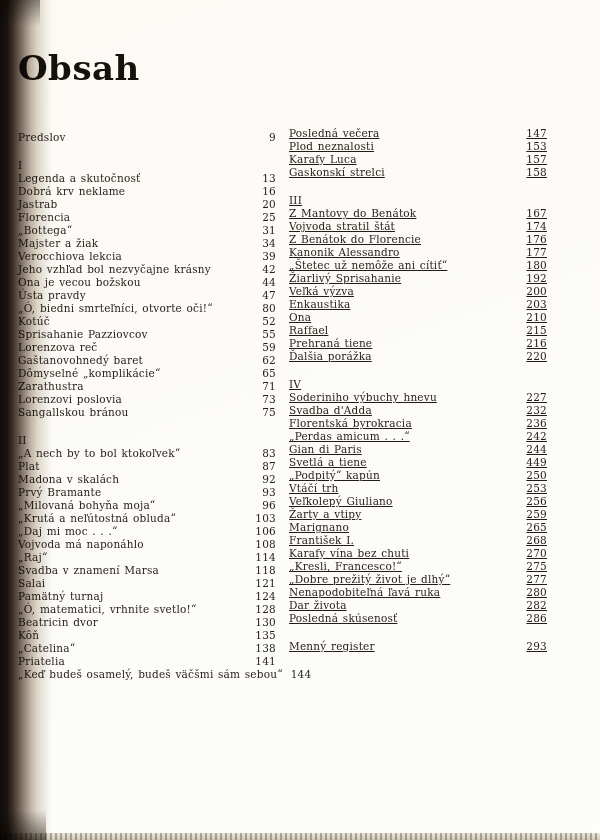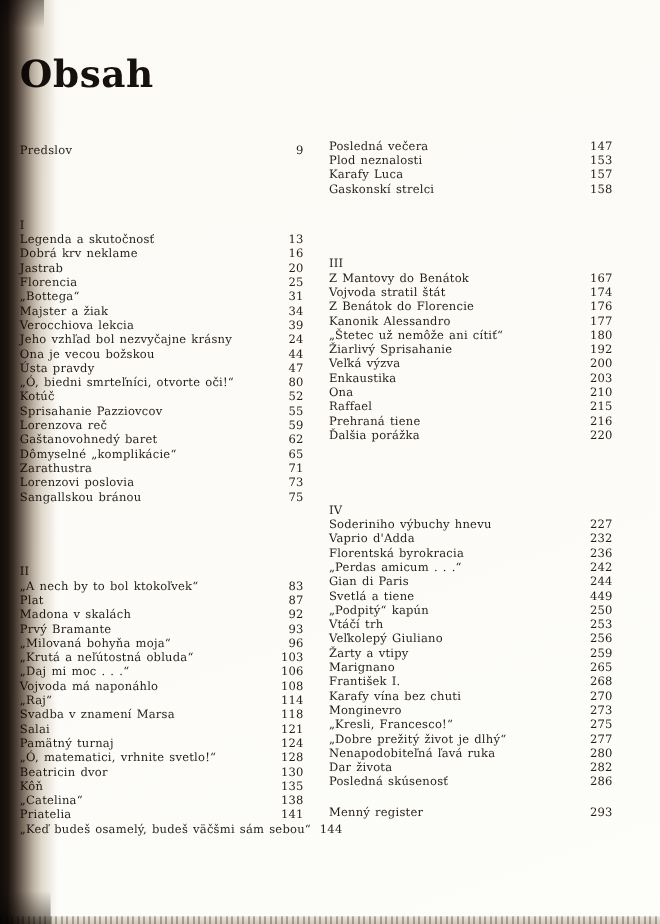--- a/index.html
+++ b/index.html
@@ -60,25 +60,25 @@
   }
   .col{
     position:absolute;
     width:258px;
     font-size:10.5px;
     line-height:13px;
     letter-spacing:.2px;
     word-spacing:1px;
   }
   .col-left{left:18px;top:131px;}
-  .col-right{left:299px;top:127px;}
+  .col-right{left:289px;top:127px;text-decoration:underline;}
   .row{display:flex;justify-content:space-between;align-items:baseline;}
   .row .t{white-space:nowrap;overflow:visible;}
   .row .n{margin-left:8px;}
-  .section{height:13px;margin-top:40px;}
+  .section{height:13px;}
   .gap{height:15px;}
 </style>
 </head>
 <body>
 
 <div class="page">
   <div class="content">
     <div class="title">Obsah</div>
     <div class="col col-left">
         <div class="row">
@@ -110,21 +110,21 @@
         <div class="row">
           <span class="t">Majster a žiak</span>
           <span class="n">34</span>
         </div>
         <div class="row">
           <span class="t">Verocchiova lekcia</span>
           <span class="n">39</span>
         </div>
         <div class="row">
           <span class="t">Jeho vzhľad bol nezvyčajne krásny</span>
-          <span class="n">24</span>
+          <span class="n">42</span>
         </div>
         <div class="row">
           <span class="t">Ona je vecou božskou</span>
           <span class="n">44</span>
         </div>
         <div class="row">
           <span class="t">Ústa pravdy</span>
           <span class="n">47</span>
         </div>
         <div class="row">
@@ -305,21 +305,21 @@
           <span class="t">Ďalšia porážka</span>
           <span class="n">220</span>
         </div>
         <div class="gap"></div>
         <div class="section">IV</div>
         <div class="row">
           <span class="t">Soderiniho výbuchy hnevu</span>
           <span class="n">227</span>
         </div>
         <div class="row">
-          <span class="t">Vaprio d'Adda</span>
+          <span class="t">Svadba d'Adda</span>
           <span class="n">232</span>
         </div>
         <div class="row">
           <span class="t">Florentská byrokracia</span>
           <span class="n">236</span>
         </div>
         <div class="row">
           <span class="t">„Perdas amicum . . .“</span>
           <span class="n">242</span>
         </div>
@@ -351,24 +351,20 @@
           <span class="t">Marignano</span>
           <span class="n">265</span>
         </div>
         <div class="row">
           <span class="t">František I.</span>
           <span class="n">268</span>
         </div>
         <div class="row">
           <span class="t">Karafy vína bez chuti</span>
           <span class="n">270</span>
-        </div>
-        <div class="row">
-          <span class="t">Monginevro</span>
-          <span class="n">273</span>
         </div>
         <div class="row">
           <span class="t">„Kresli, Francesco!“</span>
           <span class="n">275</span>
         </div>
         <div class="row">
           <span class="t">„Dobre prežitý život je dlhý“</span>
           <span class="n">277</span>
         </div>
         <div class="row">

